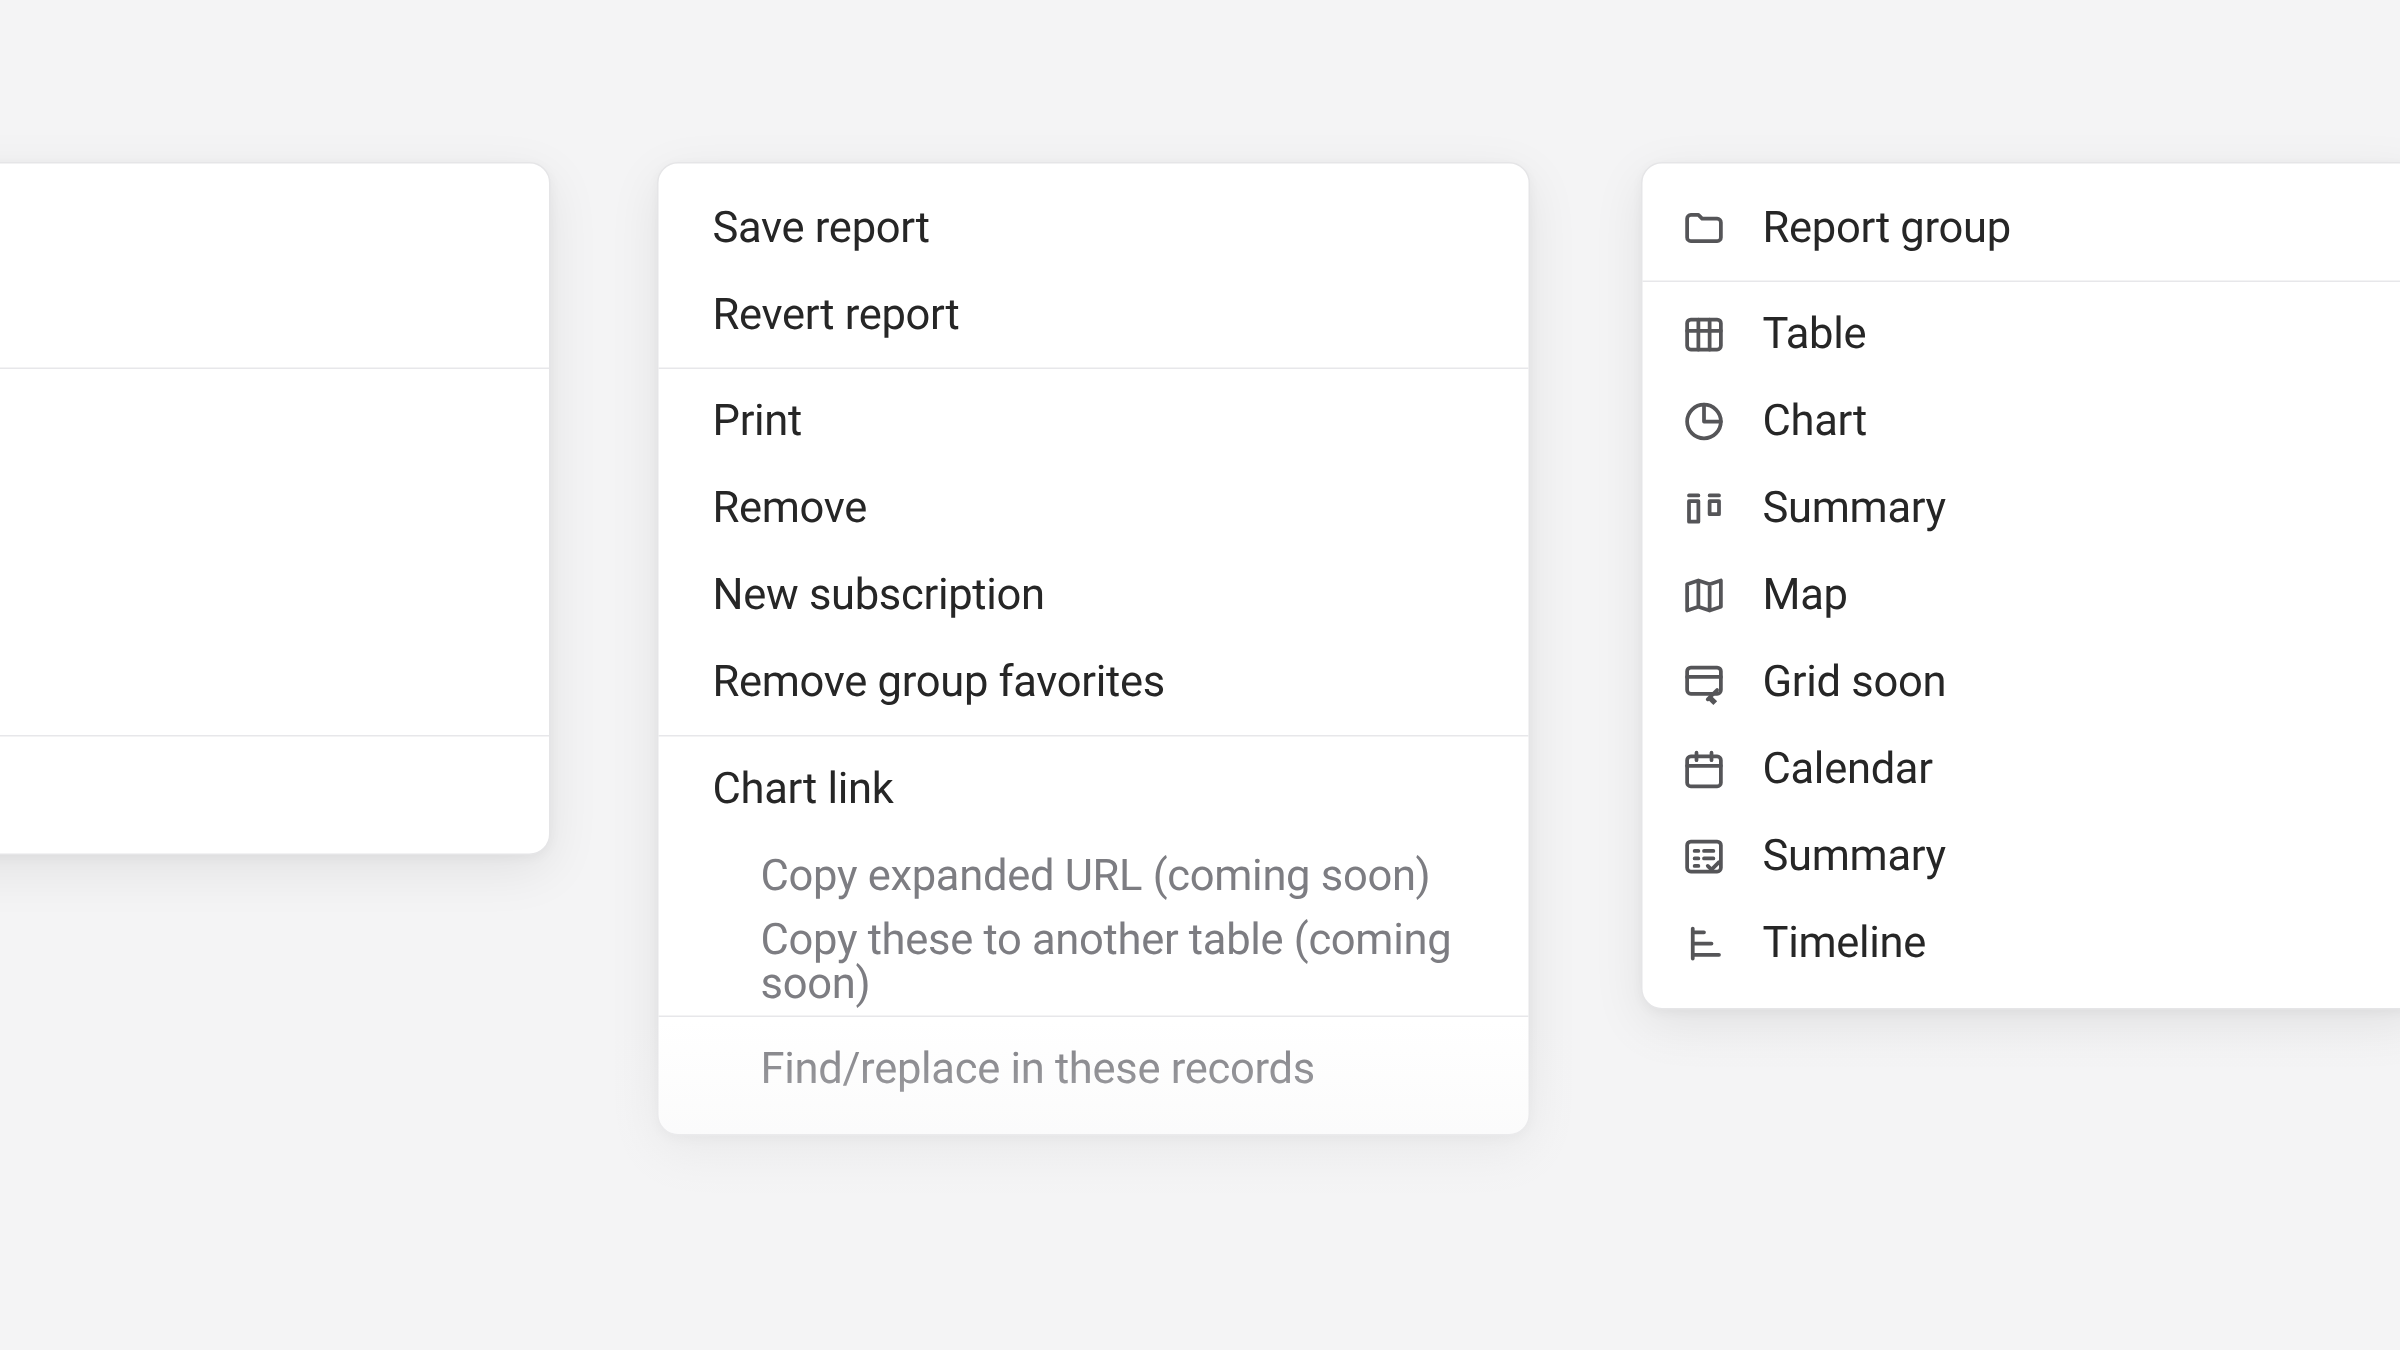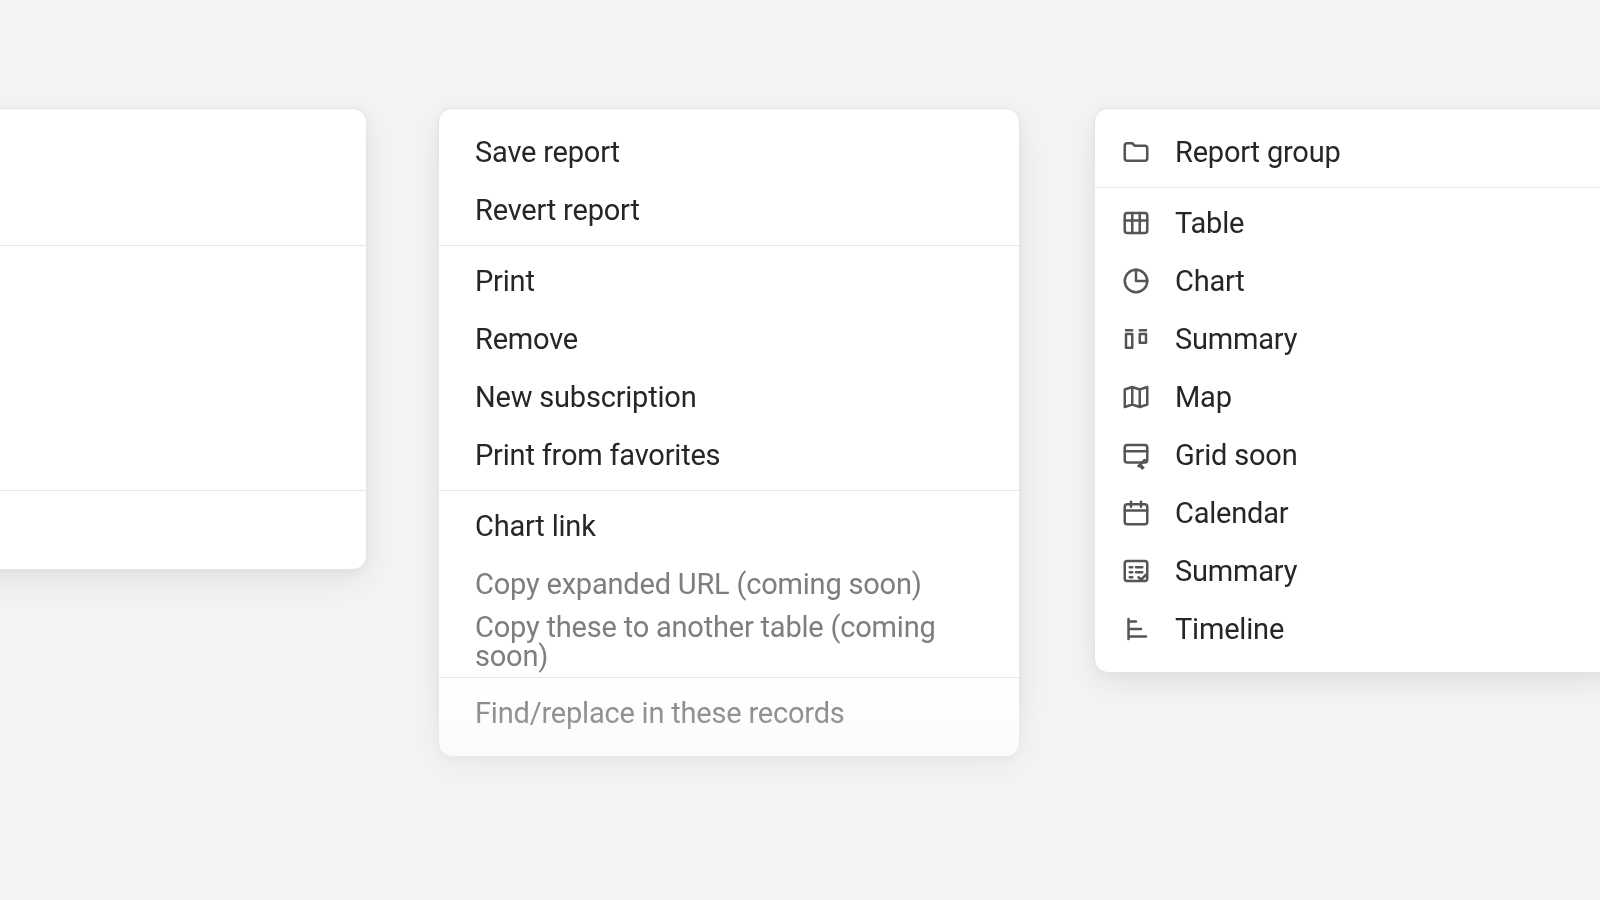--- a/index.html
+++ b/index.html
@@ -31,20 +31,21 @@
     font-weight: 400;
     letter-spacing: -0.2px;
     line-height: 1;
     color: #262626;
     cursor: pointer;
   }
 
   .menu-item.disabled {
     color: #7d7d82;
     cursor: default;
+    margin-left: 32px;
   }
 
   .menu-item.danger {
     color: #e2542e;
   }
 
   .menu-separator {
     height: 1px;
     background: #e7e7ea;
     margin: 6px 0;
@@ -145,21 +146,21 @@
   <div class="menu-item">
     <span>Print</span>
   </div>
   <div class="menu-item">
     <span>Remove</span>
   </div>
   <div class="menu-item">
     <span>New subscription</span>
   </div>
   <div class="menu-item">
-    <span>Print from favorites</span>
+    <span>Remove group favorites</span>
   </div>
   <div class="menu-separator"></div>
   <div class="menu-item">
     <span>Chart link</span>
   </div>
   <div class="menu-item disabled">
     <span>Copy expanded URL (coming soon)</span>
   </div>
   <div class="menu-item disabled">
     <span>Copy these to another table (coming soon)</span>

